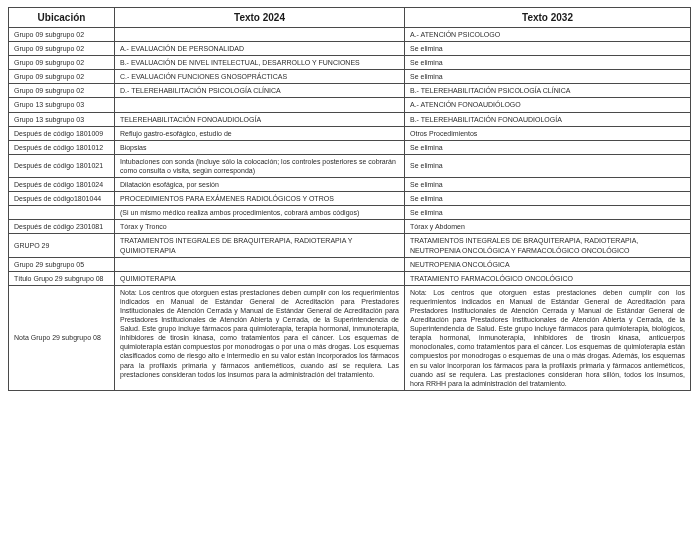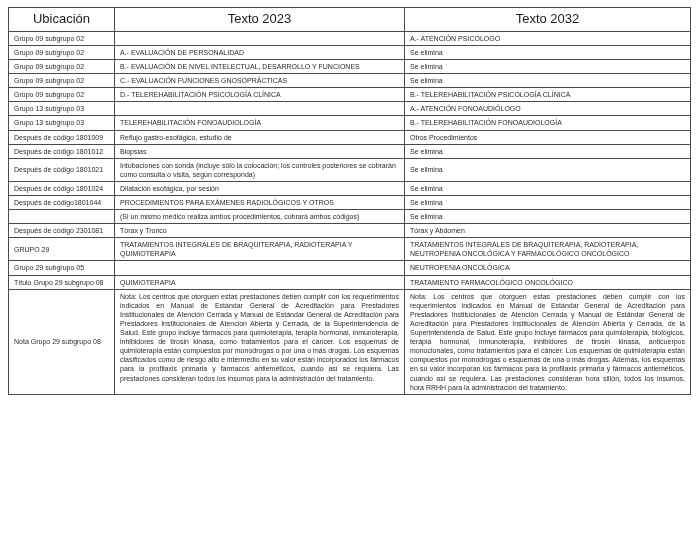--- a/index.html
+++ b/index.html
@@ -27,23 +27,23 @@
     border: 1px solid #4a4a4a;
     padding: 2px 5px;
     font-size: 7px;
     line-height: 1.3;
     color: #2b2b2b;
     vertical-align: middle;
     word-wrap: break-word;
     text-align: left;
   }
   table.comparison th {
-    font-weight: normal;
+    font-weight: bold;
     text-align: center;
-    font-size: 13px;
+    font-size: 10px;
     padding: 3px 5px;
     color: #1a1a1a;
     background: #ffffff;
   }
   col.c-ubicacion { width: 106px; }
   col.c-2024 { width: 290px; }
   col.c-2025 { width: 286px; }
   
   tbody tr:last-child td:nth-child(2),
   tbody tr:last-child td:nth-child(3) {
@@ -57,21 +57,21 @@
 <div class="page">
   <table class="comparison">
     <colgroup>
       <col class="c-ubicacion">
       <col class="c-2024">
       <col class="c-2025">
     </colgroup>
     <thead>
       <tr>
         <th>Ubicación</th>
-        <th>Texto 2023</th>
+        <th>Texto 2024</th>
         <th>Texto 2032</th>
       </tr>
     </thead>
     <tbody>
         <tr>
           <td>Grupo 09 subgrupo 02</td>
           <td></td>
           <td>A.- ATENCIÓN PSICOLOGO</td>
         </tr>
         <tr>

